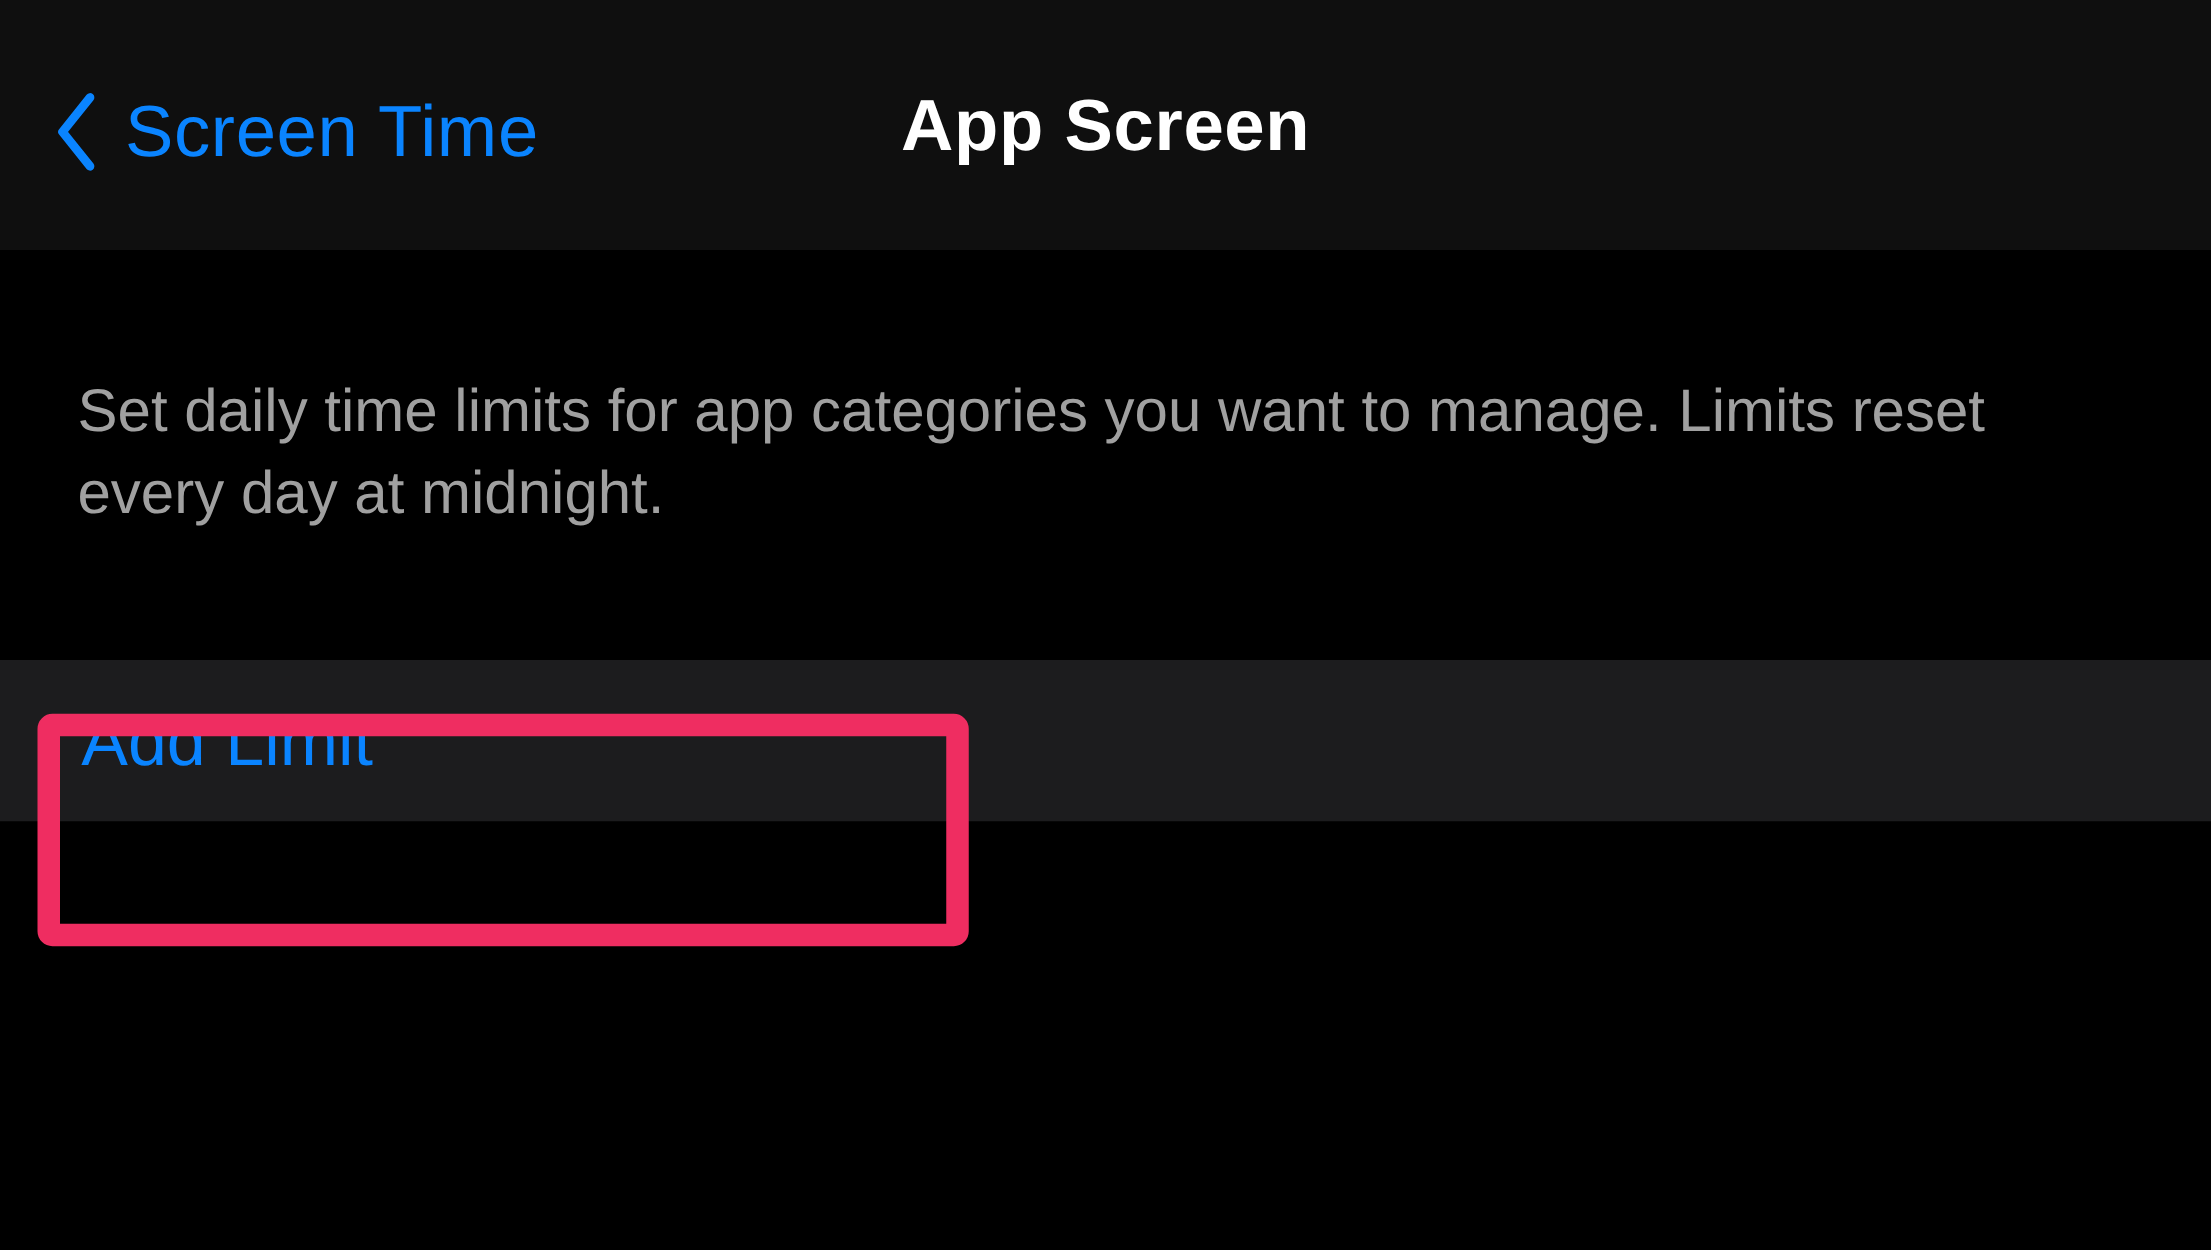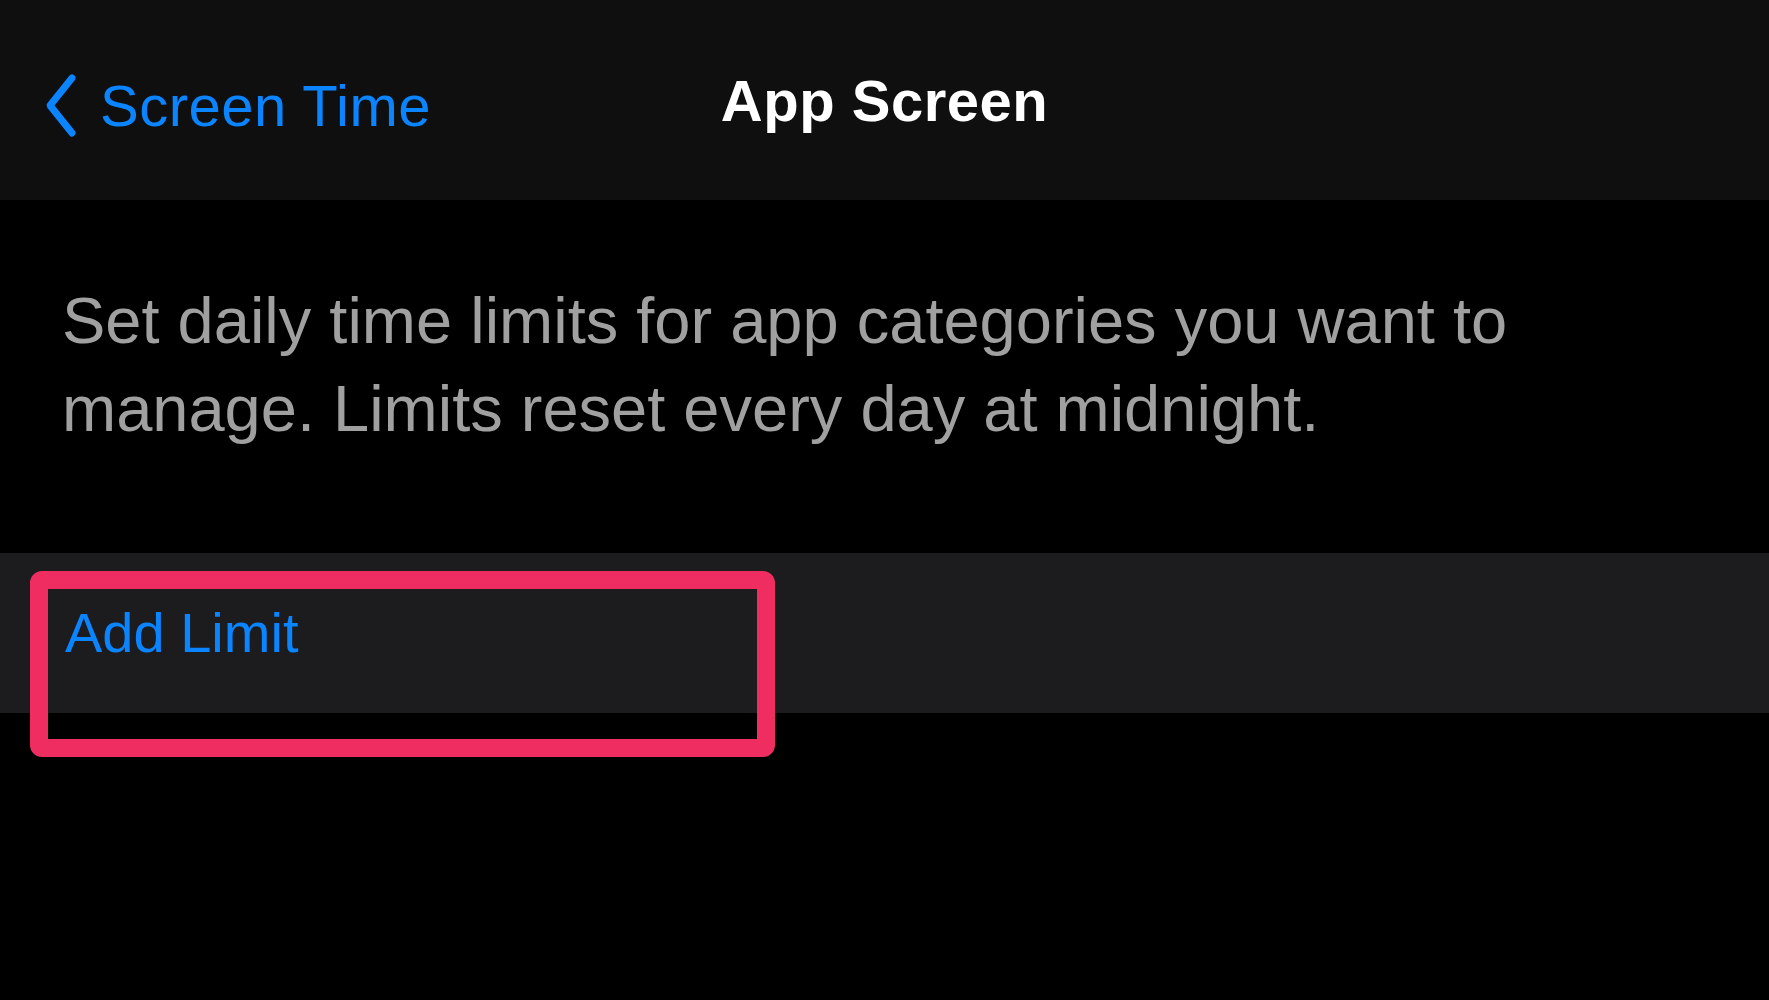--- a/index.html
+++ b/index.html
@@ -58,30 +58,30 @@
       font-size: 58px;
       font-weight: 600;
       letter-spacing: 0.5px;
     }
     
     .content {
       background: #000000;
     }
     
     .description {
-      padding: 77px 62px 100px 62px;
+      padding: 98px 62px 100px 62px;
       color: #a0a0a0;
-      font-size: 65px;
+      font-size: 48px;
       line-height: 1.35;
       font-weight: 400;
     }
     
     .list-row {
       background: #1c1c1e;
-      height: 160px;
+      height: 129px;
       display: flex;
       align-items: center;
       padding-left: 65px;
       cursor: pointer;
       position: relative;
     }
     
     .list-row-label {
       color: #0a84ff;
       font-size: 56px;

